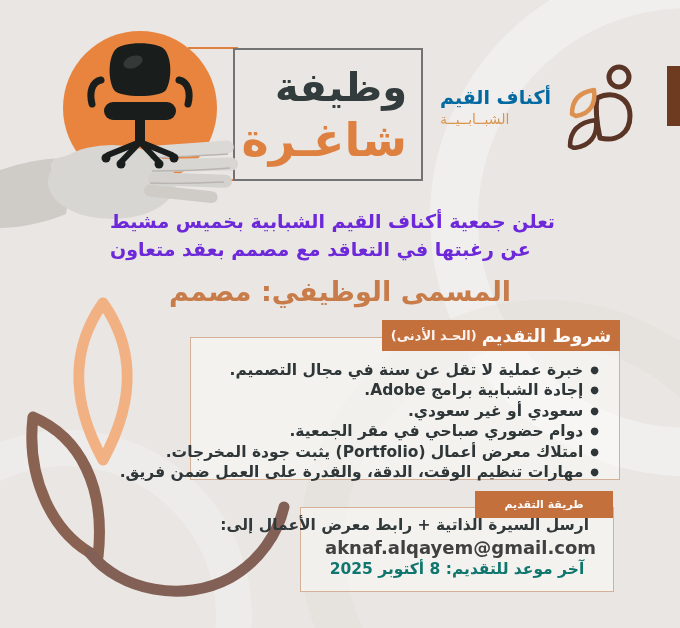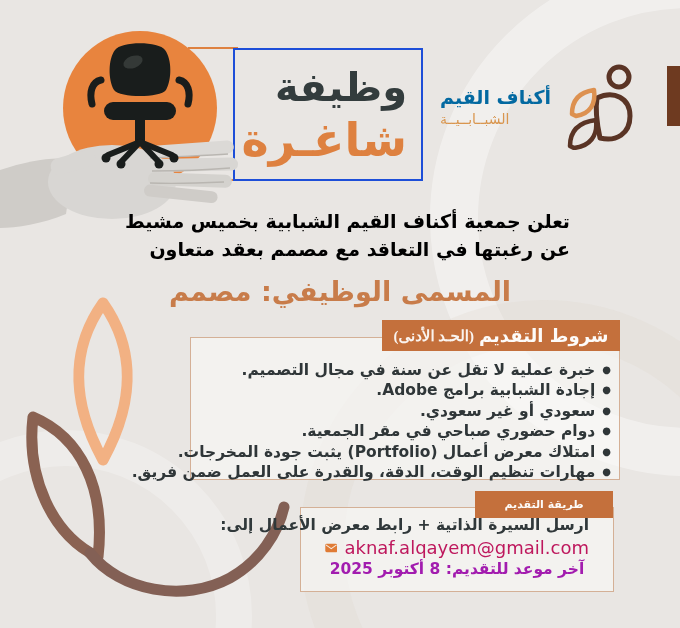--- a/index.html
+++ b/index.html
@@ -17,69 +17,69 @@
 
   .right-bar{position:absolute;right:0;top:66px;width:13px;height:60px;background:#6e3a20;}
 
   
   .hero-circle{position:absolute;left:63px;top:31px;width:154px;height:154px;border-radius:50%;background:#e8843e;}
   .frame-line{position:absolute;height:2px;background:#de8140;}
   .frame-line.top{left:188px;top:47px;width:50px;}
   .frame-line.bottom{left:188px;top:179px;width:50px;}
   .title-frame{
     position:absolute;left:233px;top:48px;width:190px;height:133px;
-    border:2px solid #1d4ed8;box-sizing:border-box;
+    border:2px solid #737373;box-sizing:border-box;
     display:flex;flex-direction:column;justify-content:center;
     padding:4px 14px 4px 8px;text-align:right;
   }
   .title-l1{font-size:40px;font-weight:bold;color:#333c3d;line-height:1.3;}
   .title-l2{font-size:46px;font-weight:bold;color:#de8140;line-height:1.2;}
   .hero-art{position:absolute;left:0;top:30px;}
 
   
   .logo-text{position:absolute;left:440px;top:86px;width:122px;text-align:left;direction:rtl;}
   .logo-text .l1{font-size:19px;font-weight:bold;color:#0369a1;line-height:1.25;}
   .logo-text .l2{font-size:14px;font-weight:normal;color:#d9964f;line-height:1.4;letter-spacing:1px;}
   .logo-icon{position:absolute;left:564px;top:62px;}
 
   
-  .announce{position:absolute;left:110px;top:208px;width:460px;text-align:right;color:#000000;}
+  .announce{position:absolute;left:110px;top:208px;width:460px;text-align:left;color:#6d28d9;}
   .announce div{font-size:19px;font-weight:bold;line-height:1.45;}
   .job-title{position:absolute;left:110px;top:276px;width:460px;text-align:center;
     font-size:27px;font-weight:bold;color:#c87c4a;}
 
   
   .chip{
     position:absolute;background:#c4703c;color:#fdfbf9;
     display:flex;align-items:center;justify-content:center;gap:5px;
     box-sizing:border-box;z-index:3;
   }
   .chip-req{left:382px;top:320px;width:238px;height:31px;}
   .chip-req .big{font-size:18px;font-weight:bold;}
-  .chip-req .small{font-size:15px;font-weight:bold;opacity:.95;font-family:Liberation Serif, serif;}
+  .chip-req .small{font-size:13px;font-weight:bold;opacity:.95;}
   .chip-app{left:475px;top:491px;width:138px;height:27px;font-size:11px;font-weight:bold;}
 
   
   .txtbox{
     position:absolute;border:1px solid #d4b096;background:rgba(252,251,249,0.55);
     box-sizing:border-box;z-index:2;
   }
-  .req-box{left:190px;top:337px;width:430px;height:143px;padding:22px 8px 6px 10px;}
+  .req-box{left:190px;top:337px;width:430px;height:143px;padding:22px 20px 6px 10px;}
   .req-list{list-style:none;margin:0;padding:0;text-align:right;}
   .req-list li{
     font-size:15.5px;font-weight:bold;color:#2f3638;line-height:1.32;
     white-space:nowrap;
   }
   .req-list li::before{content:"●";font-size:10px;margin-left:7px;vertical-align:2px;color:#2f3638;}
 
   .app-box{left:300px;top:507px;width:314px;height:85px;padding:7px 24px;text-align:center;}
   .app-box .instr{font-size:15.5px;font-weight:bold;color:#30383a;line-height:1.3;white-space:nowrap;}
   .email-row{display:flex;align-items:center;justify-content:center;gap:7px;margin-top:2px;direction:ltr;}
-  .email-text{font-size:18px;font-weight:normal;color:#be185d;text-align:center;}
-  .deadline{font-size:15.5px;font-weight:bold;color:#a21caf;margin-top:2px;}
+  .email-text{font-size:18px;font-weight:bold;color:#404040;text-align:center;}
+  .deadline{font-size:15.5px;font-weight:bold;color:#0f766e;margin-top:2px;}
 
   
   .left-decor{position:absolute;left:8px;top:295px;z-index:1;}
 </style>
 </head>
 <body>
 
 <div class="canvas">
 
   <div class="ring ring1"></div>

